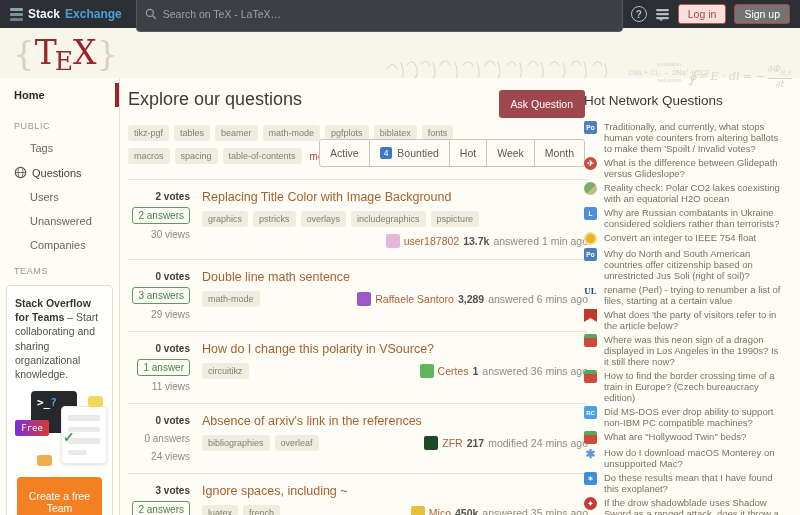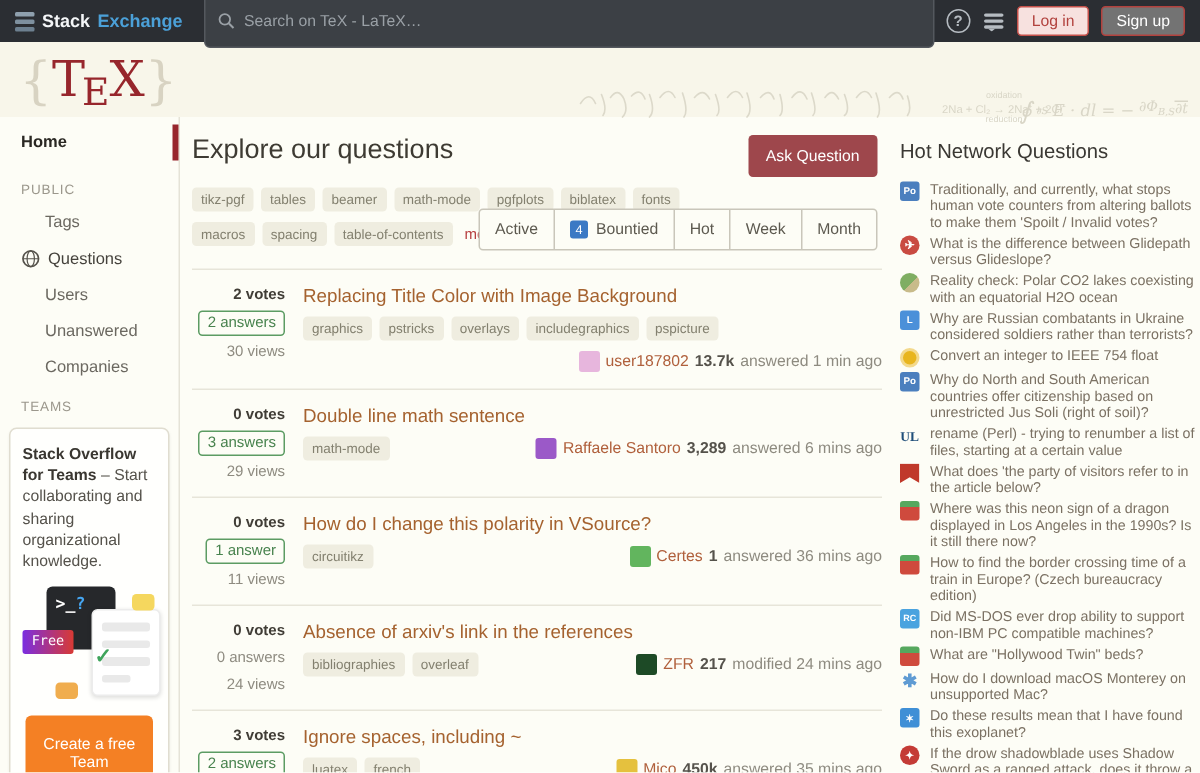--- a/index.html
+++ b/index.html
@@ -29,21 +29,21 @@
   .site-header { position:absolute; top:28px; left:0; right:0; height:50px; background:#f8f6ea; }
   .tex-logo { position:absolute; left:13px; top:2px; font-family:"DejaVu Serif","Liberation Serif",serif; color:#97262c; font-size:33px; line-height:46px; }
   .tex-logo .brace { color:#d8d3c2; font-size:34px; vertical-align:-1px; }
   .tex-logo .lt { letter-spacing:-2px; }
   .tex-logo .le { font-size:0.76em; vertical-align:-0.24em; }
   .decor { position:absolute; color:#d9d6c7; }
   .decor-script { left:385px; top:27px; }
   .decor-chem { left:628px; top:33px; text-align:center; font-size:6px; line-height:7px; }
   .decor-chem .eq { font-size:7.5px; line-height:9px; }
   .decor-int { right:8px; top:36px; font-family:"DejaVu Serif","Liberation Serif",serif; font-style:italic; font-size:11px; display:flex; align-items:center; gap:3px; }
-  .decor-int .frac { display:inline-flex; text-align:center; font-size:9.5px; line-height:10px; }
+  .decor-int .frac { display:inline-flex; flex-direction:column; text-align:center; font-size:9.5px; line-height:10px; }
   .decor-int .frac .fb { border-top:1px solid #d9d6c7; }
   .decor-int sub { font-size:6.5px; }
 
   
   .leftnav { position:absolute; top:78px; left:0; width:120px; bottom:0; background:#fdfdf6; border-right:1px solid #e5e3d7; }
   .nav-home { position:relative; font-size:11px; font-weight:bold; color:#2a2823; padding:11px 0 11px 14px; cursor:pointer; }
   .nav-home::after { content:""; position:absolute; right:0; top:5px; bottom:5px; width:4px; background:#97262c; }
   .nav-label { font-size:9px; letter-spacing:0.6px; color:#9b978c; padding:9px 0 5px 14px; }
   .nav-item { font-size:11px; color:#6b6860; padding:6px 0 6px 30px; cursor:pointer; }
   .nav-item.q { color:#45423c; padding-left:14px; display:flex; align-items:center; gap:5px; }
@@ -85,21 +85,21 @@
   .qviews { font-size:10px; color:#8e8b80; }
   .qbody { flex:1; min-width:0; }
   .qtitle { display:block; font-size:12.5px; color:#a5622f; margin:1px 0 7px; }
   .qtagline { display:flex; flex-wrap:wrap; gap:5px; row-gap:7px; align-items:center; }
   .qmeta { margin-left:auto; display:flex; align-items:center; gap:4px; font-size:10.5px; color:#8e8b80; white-space:nowrap; }
   .avatar { width:14px; height:14px; border-radius:2px; display:inline-block; flex:none; }
   .quser { color:#b0603c; }
   .qrep { color:#55524b; font-weight:bold; }
 
   
-  .hot { position:absolute; left:600px; top:78px; width:197px; bottom:0; overflow:hidden; }
+  .hot { position:absolute; left:584px; top:78px; width:197px; bottom:0; overflow:hidden; }
   .hot h2 { font-size:13.5px; font-weight:400; color:#3a3833; margin:15px 0 13px; }
   .hitem { display:flex; gap:7px; margin-bottom:3px; cursor:pointer; }
   .hicon { flex:none; width:13px; height:13px; margin-top:0; border-radius:2px; color:#fff; font-size:6.5px; font-weight:bold; display:flex; align-items:center; justify-content:center; }
   .htext { font-size:9.5px; line-height:11px; color:#7b7163; }
   .hi-politics { background:#4b7fbe; }
   .hi-aviation { background:#c94b42; border-radius:50%; font-size:8px; }
   .hi-worldbuilding { background:linear-gradient(135deg,#7fae62 55%,#c8bb8a 55%); border-radius:50%; }
   .hi-law { background:#4b90d9; }
   .hi-codegolf { background:#e8b51e; border-radius:50%; border:2px solid #f3d98c; }
   .hi-unix { background:none; color:#1f4e79; font-size:9px; font-family:"Liberation Serif",serif; }

